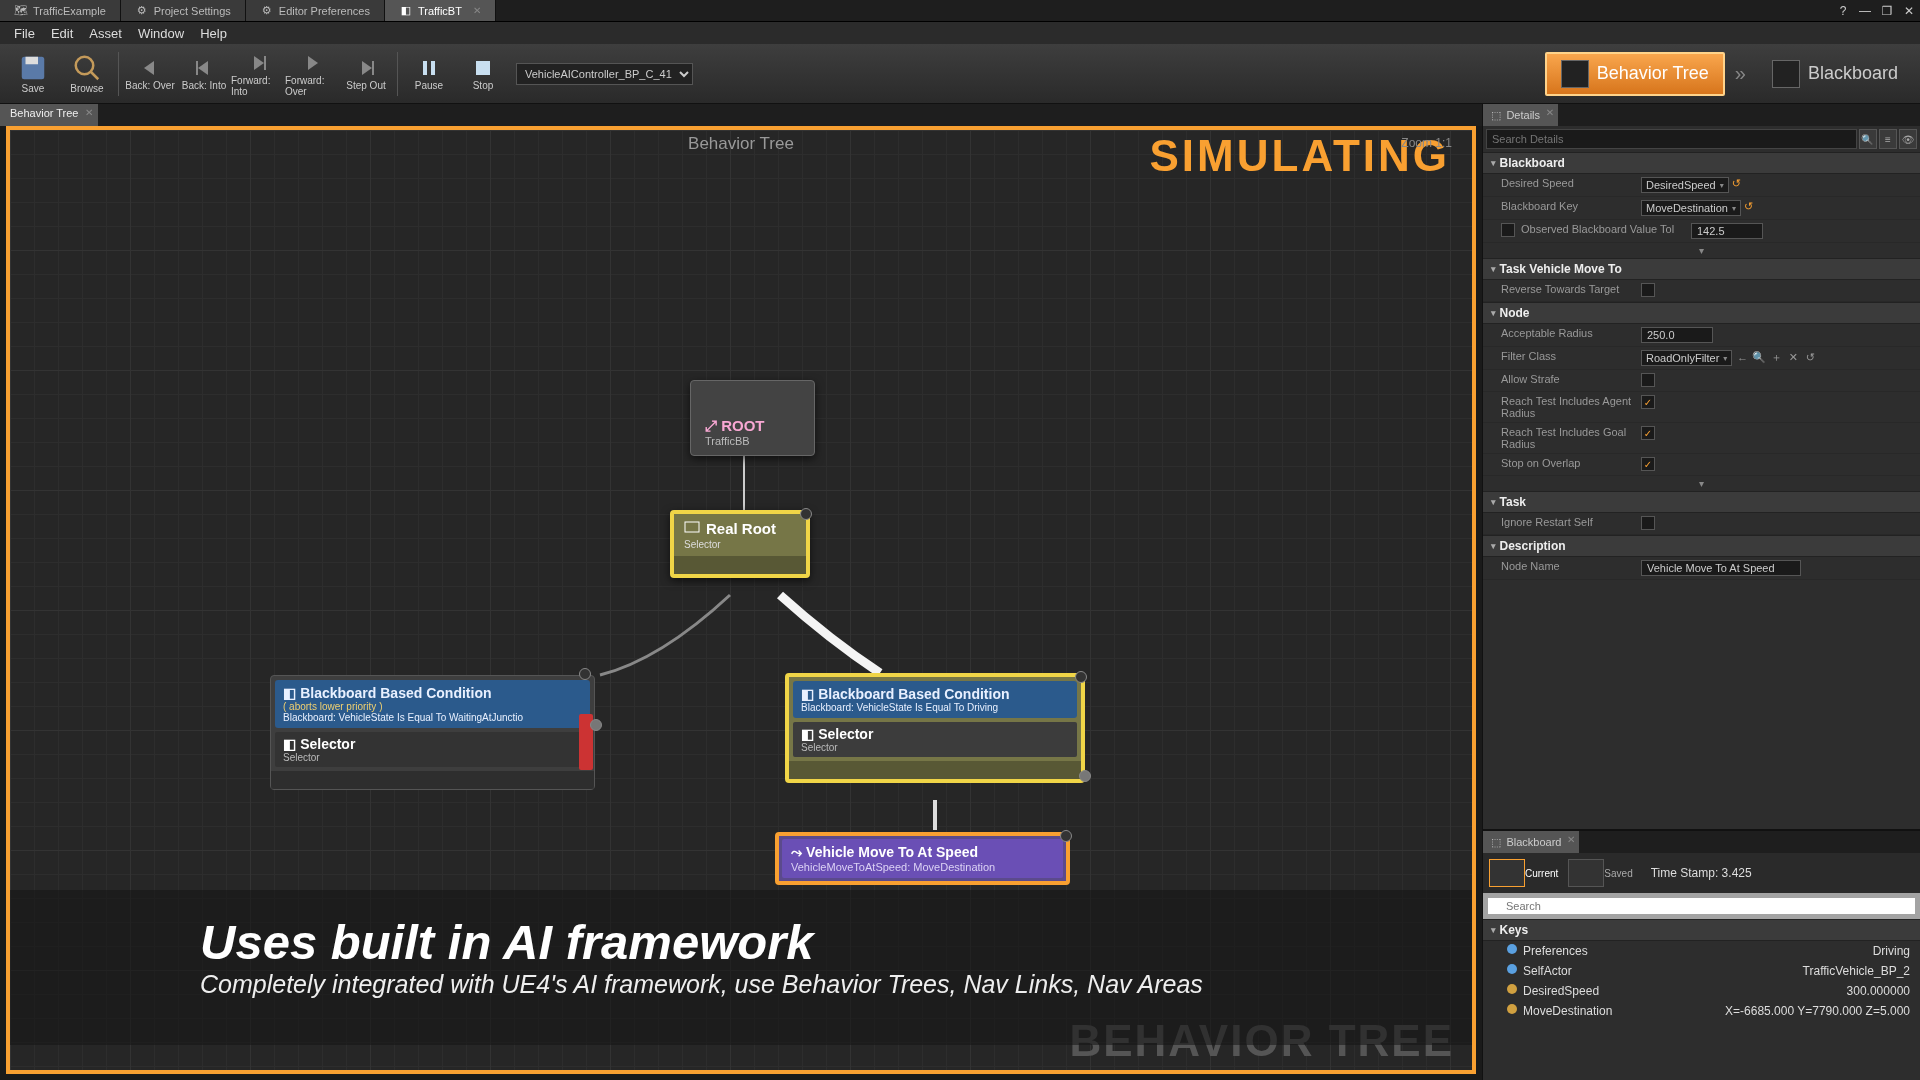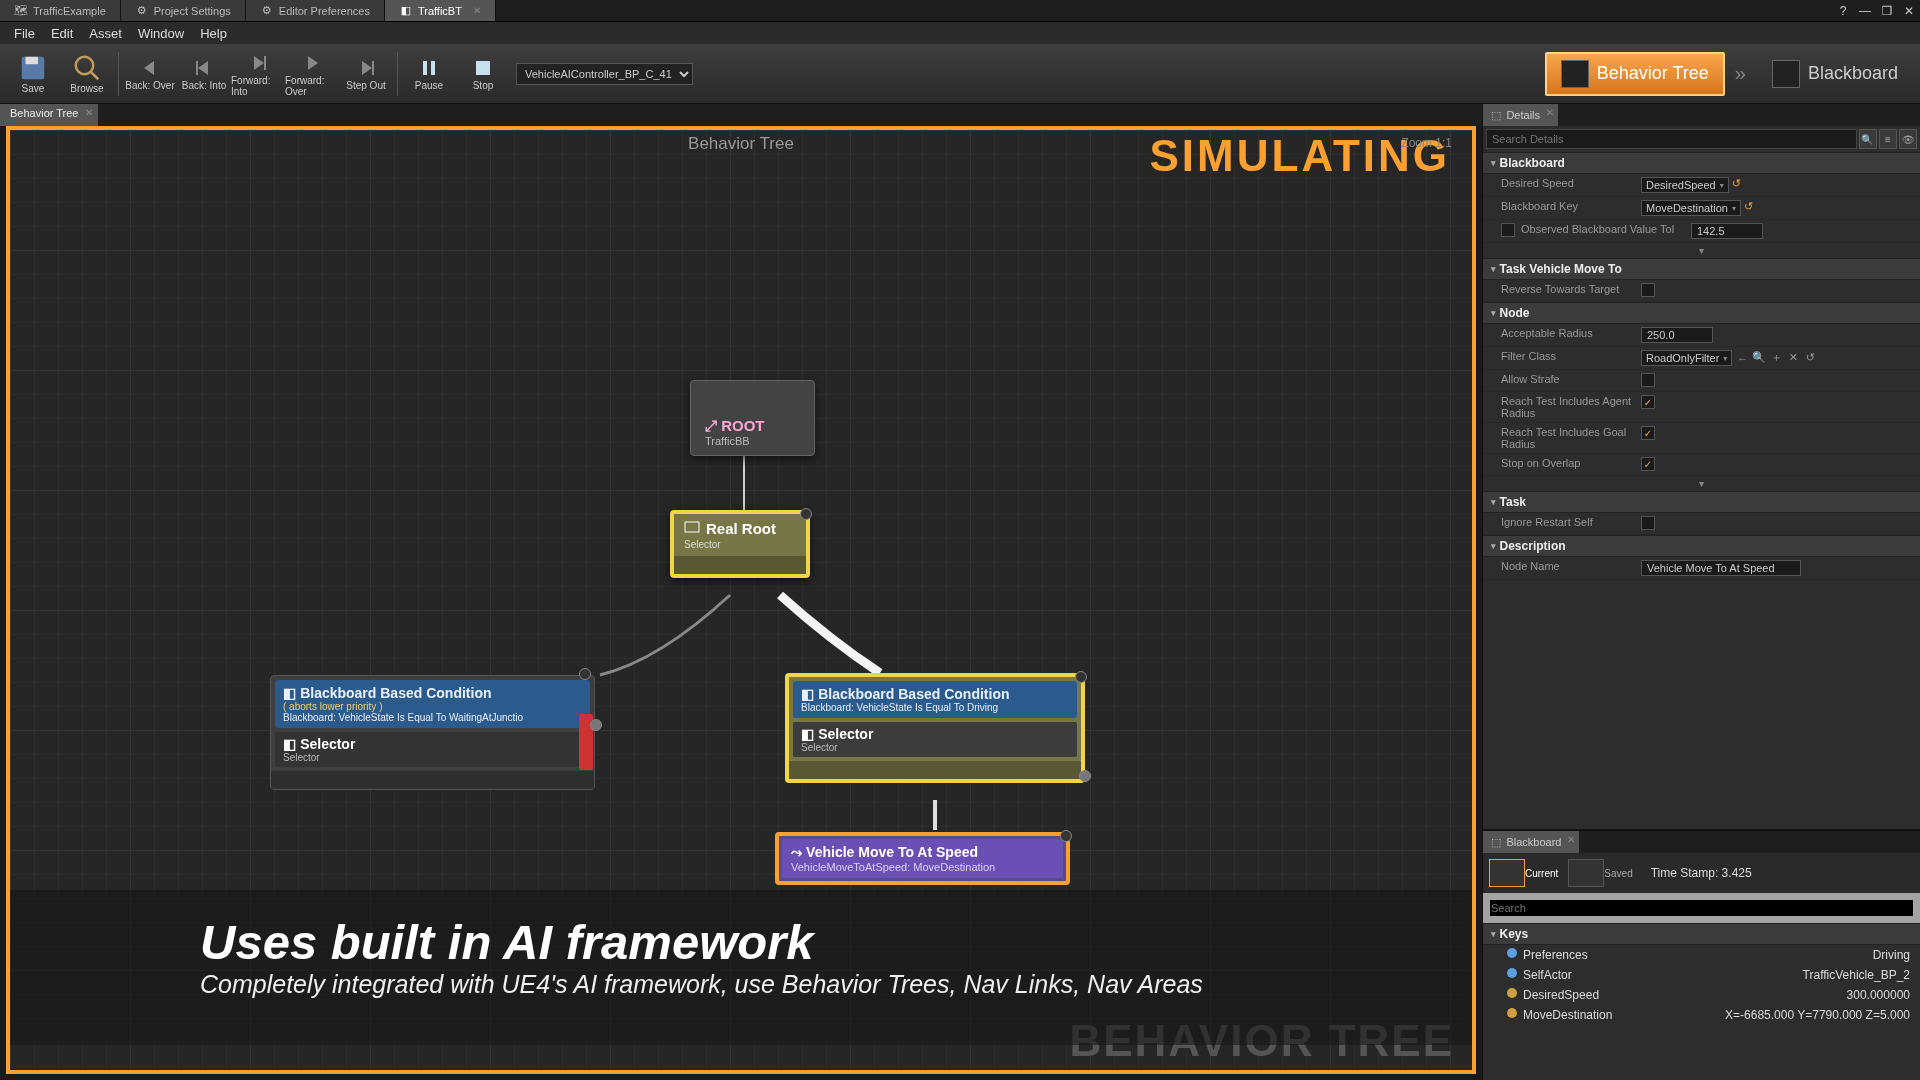--- a/index.html
+++ b/index.html
@@ -110,21 +110,21 @@
 .icon-btns span { width:14px; height:14px; display:inline-flex; align-items:center; justify-content:center; font-size:11px; color:#999; }
 .chev-row { text-align:center; padding:2px; font-size:10px; color:#888; }
 
 .bb-panel { flex:1; display:flex; flex-direction:column; border-top:2px solid #111; }
 .bb-modes { display:flex; padding:6px; gap:10px; align-items:center; background:#2a2a2a; }
 .bb-mode { display:flex; flex-direction:row; align-items:center; font-size:10px; color:#aaa; }
 .bb-mode .ic { width:36px; height:28px; border:1px solid #555; background:#333; }
 .bb-mode.active { color:#fff; }
 .bb-mode.active .ic { border-color:#f9a031; }
 .ts { font-size:12px; color:#ddd; margin-left:8px; }
-.keys input { width:100%; background:#000000; border:7px solid #a3a3a3; padding:2px 1px; color:#888; font-size:11px; }
+.keys input { width:100%; background:#ffffff; border:5px solid #a3a3a3; padding:2px 18px; color:#888; font-size:11px; }
 .keyrow { display:flex; padding:3px 10px 3px 24px; font-size:12px; color:#ddd; }
 .keyrow .kn { flex:1; }
 .keyrow .dot { width:10px;height:10px;border-radius:5px;margin-right:6px;display:inline-block; }
 </style>
 </head>
 <body>
 
 <div class="tabs">
   <div class="tab">
       <span class="glyph">🗺</span>

